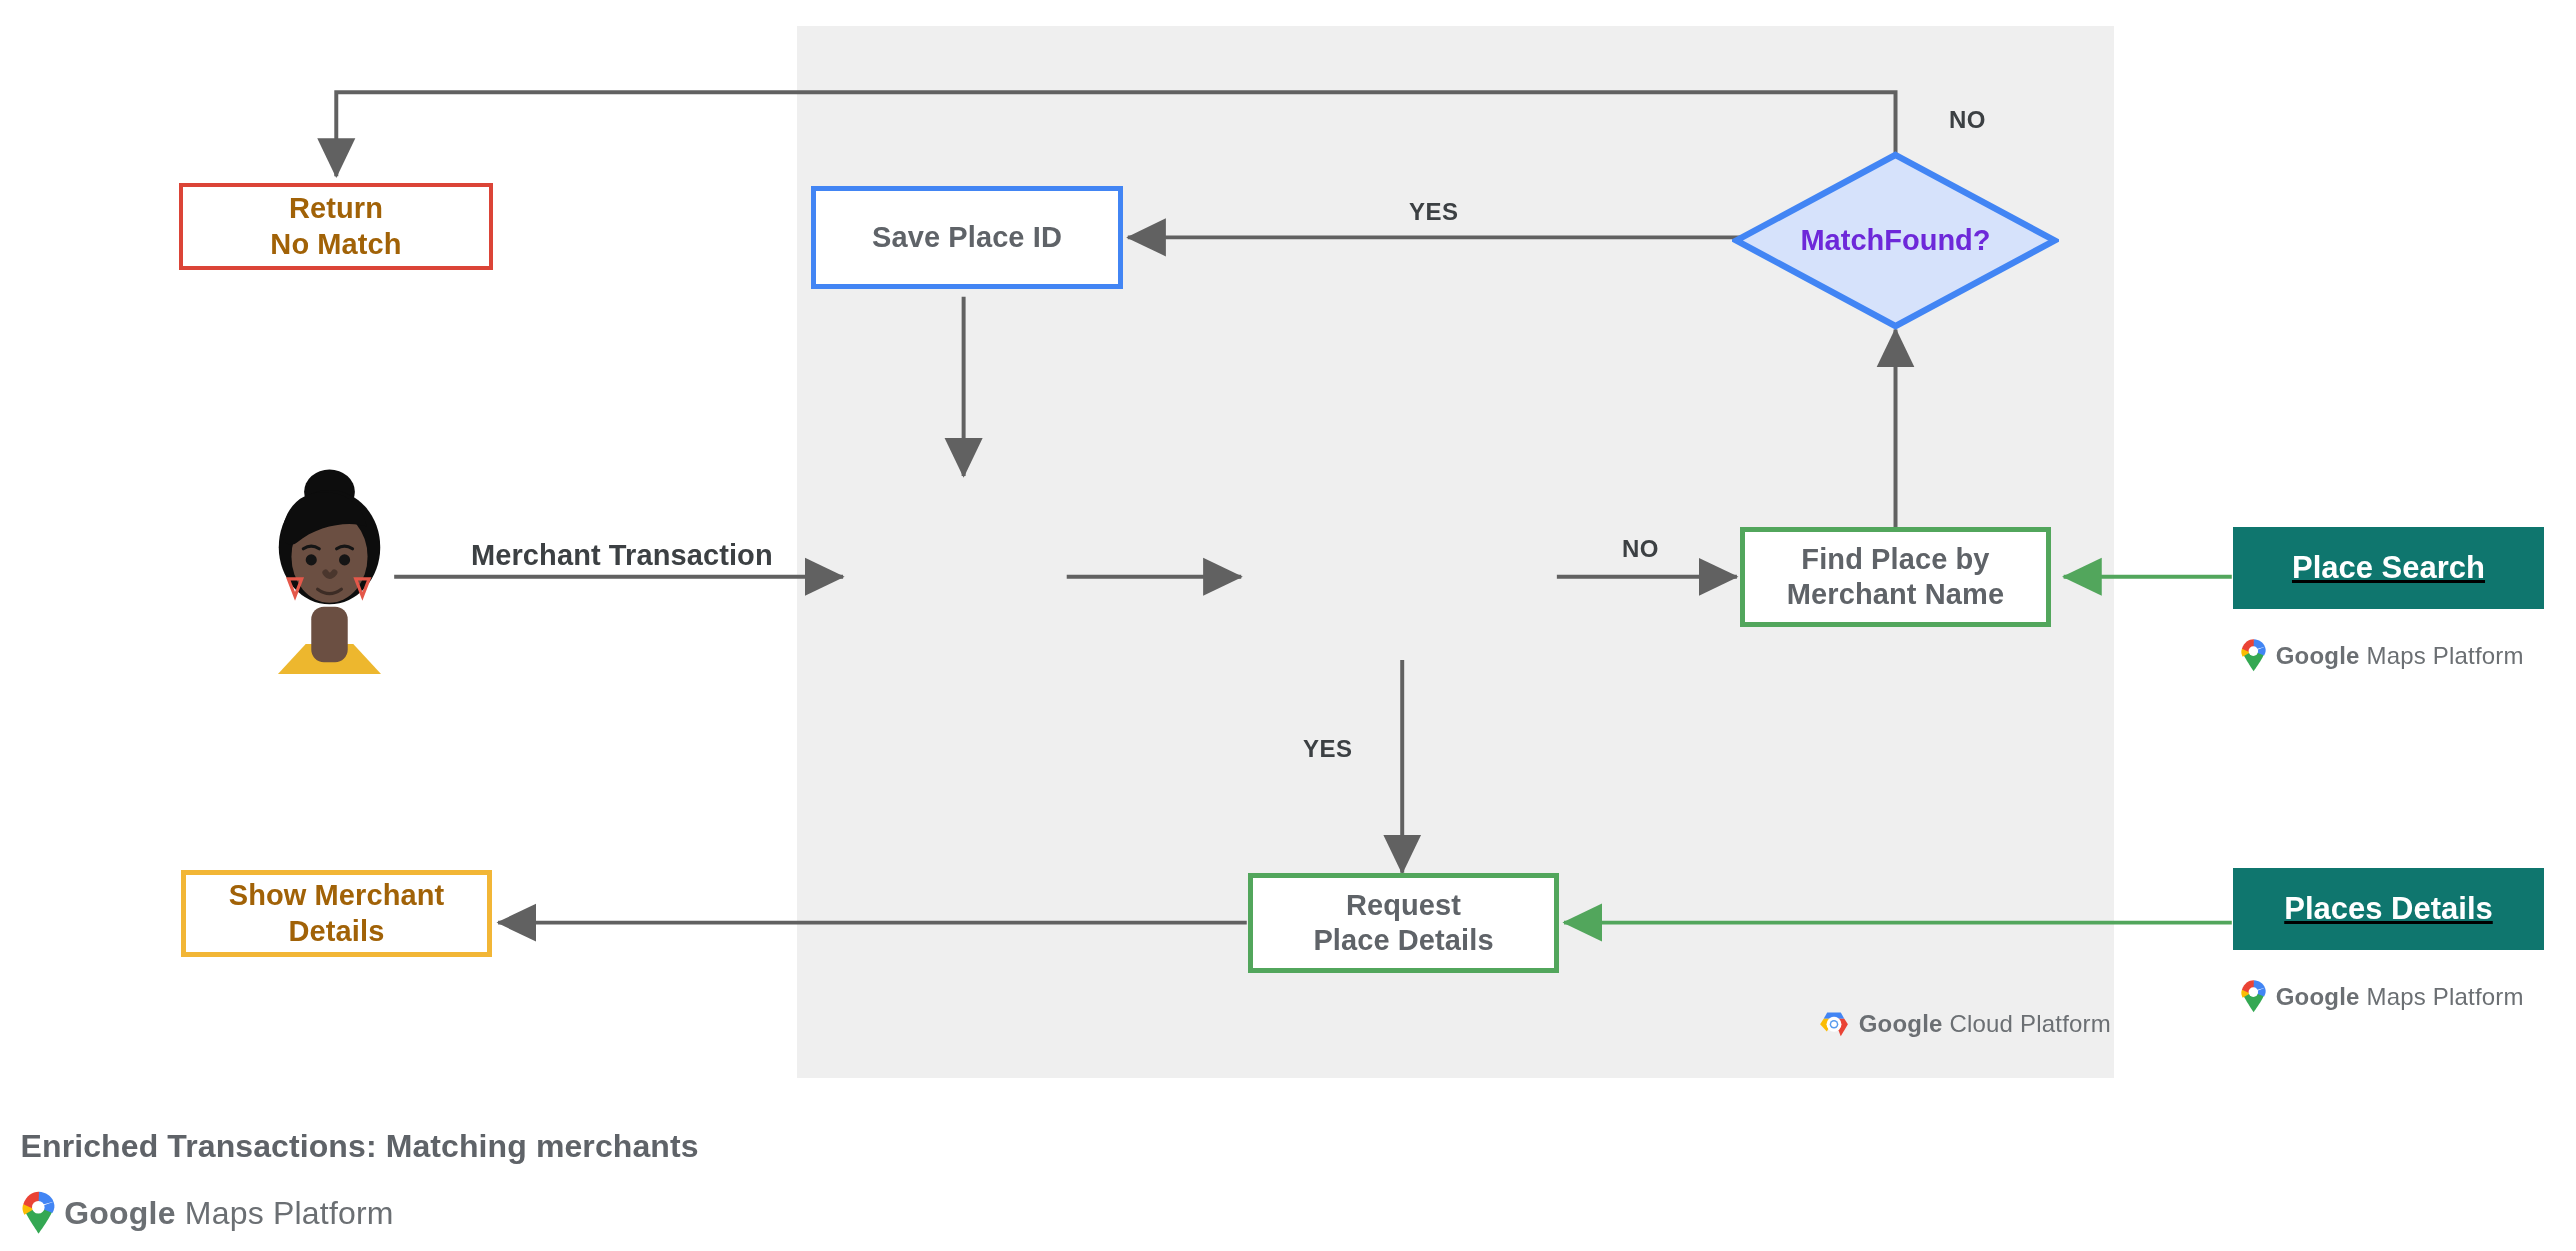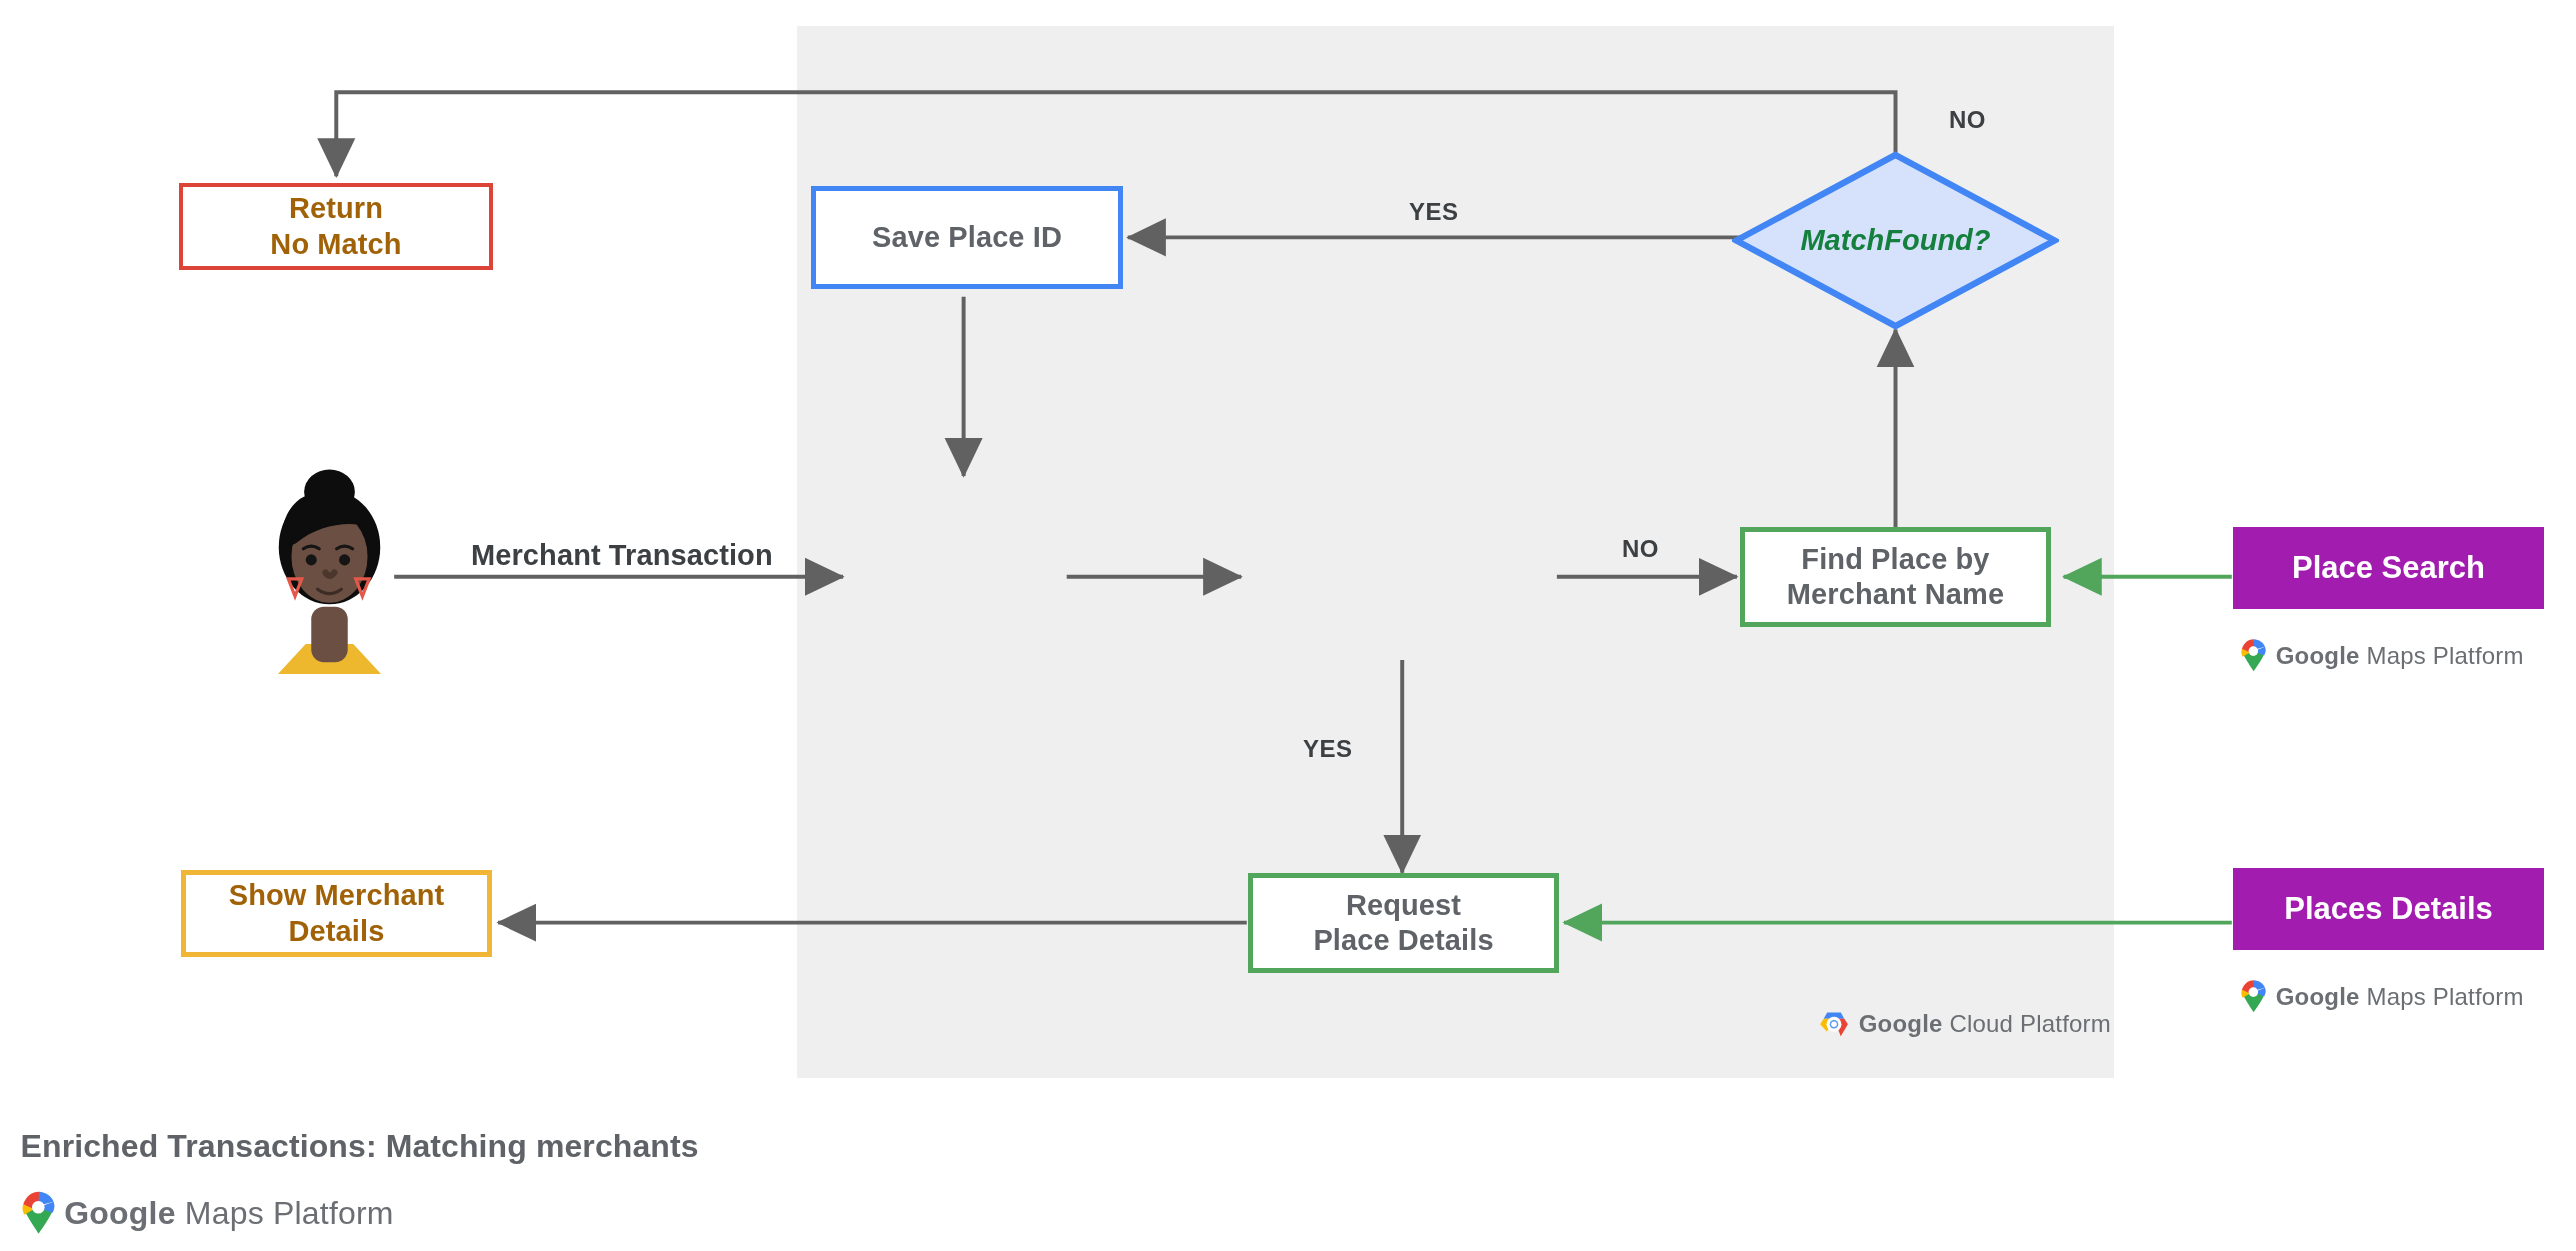--- a/index.html
+++ b/index.html
@@ -16,34 +16,34 @@
   .boxnode{background:#ffffff;}
   .boxnode .lbl{color:#5f6368;font-weight:700;font-size:29px;letter-spacing:0.1px;}
   .boxnode.dark .lbl{color:#a16207;}
 
   .panel{position:absolute;background:#efefef;}
 
   .label{position:absolute;color:#3c4043;font-weight:700;font-size:24px;
          letter-spacing:0.5px;white-space:nowrap;}
   .label.big{font-size:29px;letter-spacing:0.1px;color:#3c4043;}
 
-  .greenfill{background:#a21caf;}
+  .greenfill{background:#0f766e;text-decoration:underline;}
   .greenfill .lbl{color:#ffffff;font-weight:700;font-size:31px;}
 
   .logo{position:absolute;display:flex;align-items:center;gap:8.7px;white-space:nowrap;}
   .logo .logotext{font-size:24px;color:#6b6f73;letter-spacing:0.2px;}
   .logo .logotext b{font-weight:700;color:#6b6f73;}
   .logo.big .logotext{font-size:32px;}
 
   .title{position:absolute;font-size:32px;font-weight:700;color:#5f6368;letter-spacing:0.1px;}
 
   .diamondwrap{position:absolute;}
   .diamondwrap .lbl{position:absolute;left:0;top:0;width:100%;height:100%;
       display:flex;align-items:center;justify-content:center;text-align:center;
-      color:#15803d;font-weight:700;font-size:29px;line-height:1.22;font-style:italic;}
+      color:#6d28d9;font-weight:700;font-size:29px;line-height:1.22;}
 
   .cyl{position:absolute;}
   .cyl .lbl{position:absolute;left:0;top:0;width:100%;height:100%;
       display:flex;align-items:center;justify-content:center;text-align:center;
       color:#5f6368;font-weight:700;font-size:29px;line-height:1.22;}
 </style>
 </head>
 <body>
 
 <div id="stage">

